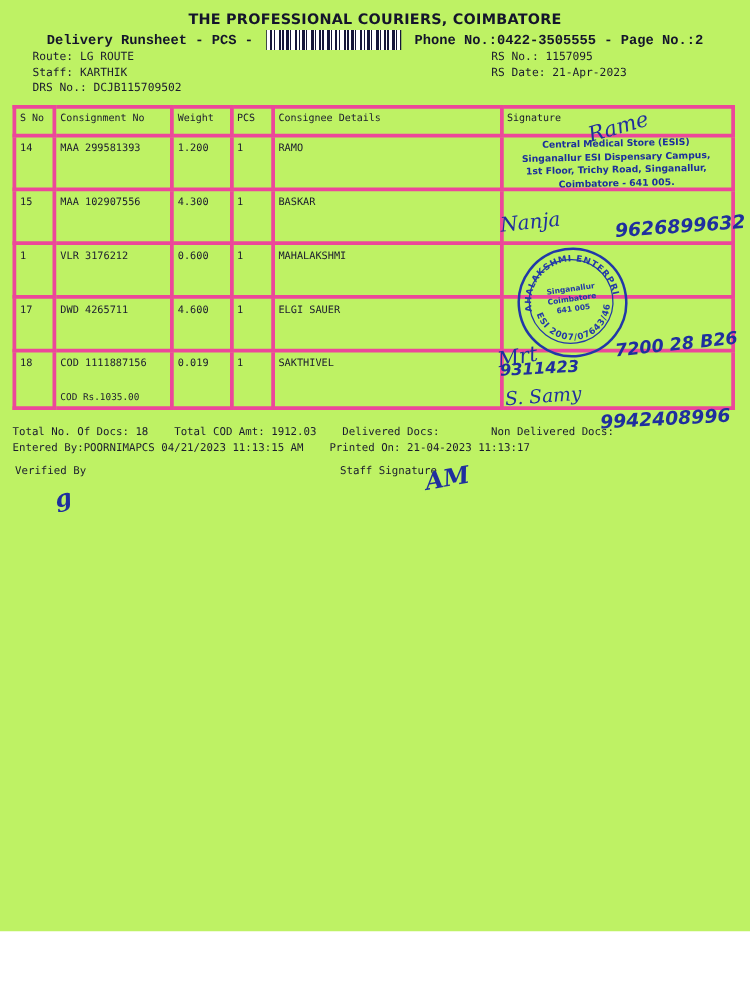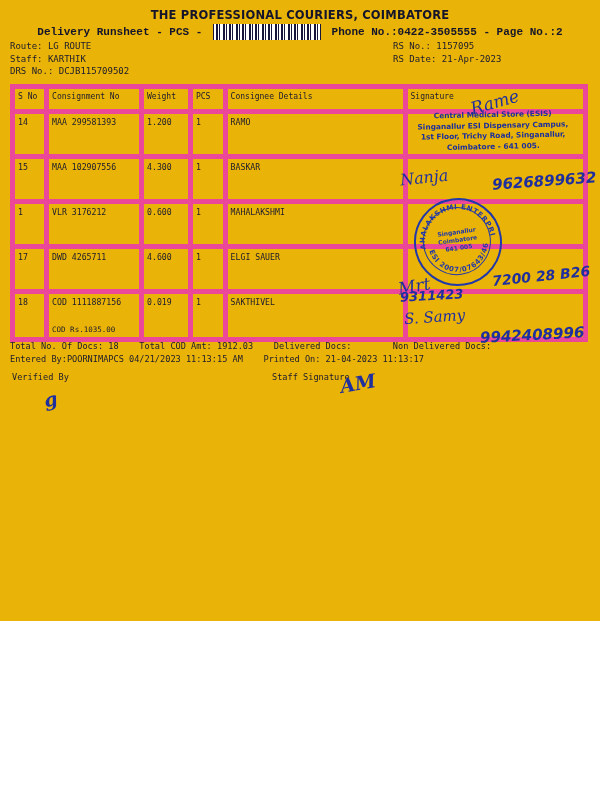--- a/index.html
+++ b/index.html
@@ -12,22 +12,22 @@
     height: 800px;
     font-family: "DejaVu Sans Mono", monospace;
     color: #1a1a2e;
     position: relative;
     overflow: hidden;
   }
   .page {
     position: absolute;
     left: 0; top: 0;
     width: 600px;
-    height: 621px;
-    background: #eab308;
+    height: 745px;
+    background: #bef264;
   }
   
   .doc-title {
     position: absolute;
     left: 0; top: 8px;
     width: 600px;
     text-align: center;
     font-family: "DejaVu Sans", sans-serif;
     font-weight: bold;
     font-size: 11.5px;
@@ -54,21 +54,21 @@
     background: repeating-linear-gradient(
       to right,
       #16163a 0px, #16163a 1px, #fff 1px, #fff 3px,
       #16163a 3px, #16163a 5px, #fff 5px, #fff 6px,
       #16163a 6px, #16163a 7px, #fff 7px, #fff 10px,
       #16163a 10px, #16163a 12px, #fff 12px, #fff 13px
     );
   }
   .meta-left {
     position: absolute;
-    left: 10px; top: 40px;
+    left: 26px; top: 40px;
     font-size: 9px;
     line-height: 12.5px;
     white-space: pre;
   }
   .meta-right {
     position: absolute;
     left: 393px; top: 40px;
     font-size: 9px;
     line-height: 12.5px;
     white-space: pre;
@@ -76,21 +76,21 @@
   
   .tbl {
     position: absolute;
     left: 10px;
     top: 84px;
     width: 578px;
     border-collapse: collapse;
     font-size: 8.2px;
   }
   .tbl th, .tbl td {
-    border: 5px solid #ec4899;
+    border: 3px solid #ec4899;
     padding: 3px 3px;
     vertical-align: top;
     text-align: left;
     font-weight: normal;
   }
   .tbl thead th {
     height: 14px;
     font-size: 8px;
     white-space: nowrap;
   }

